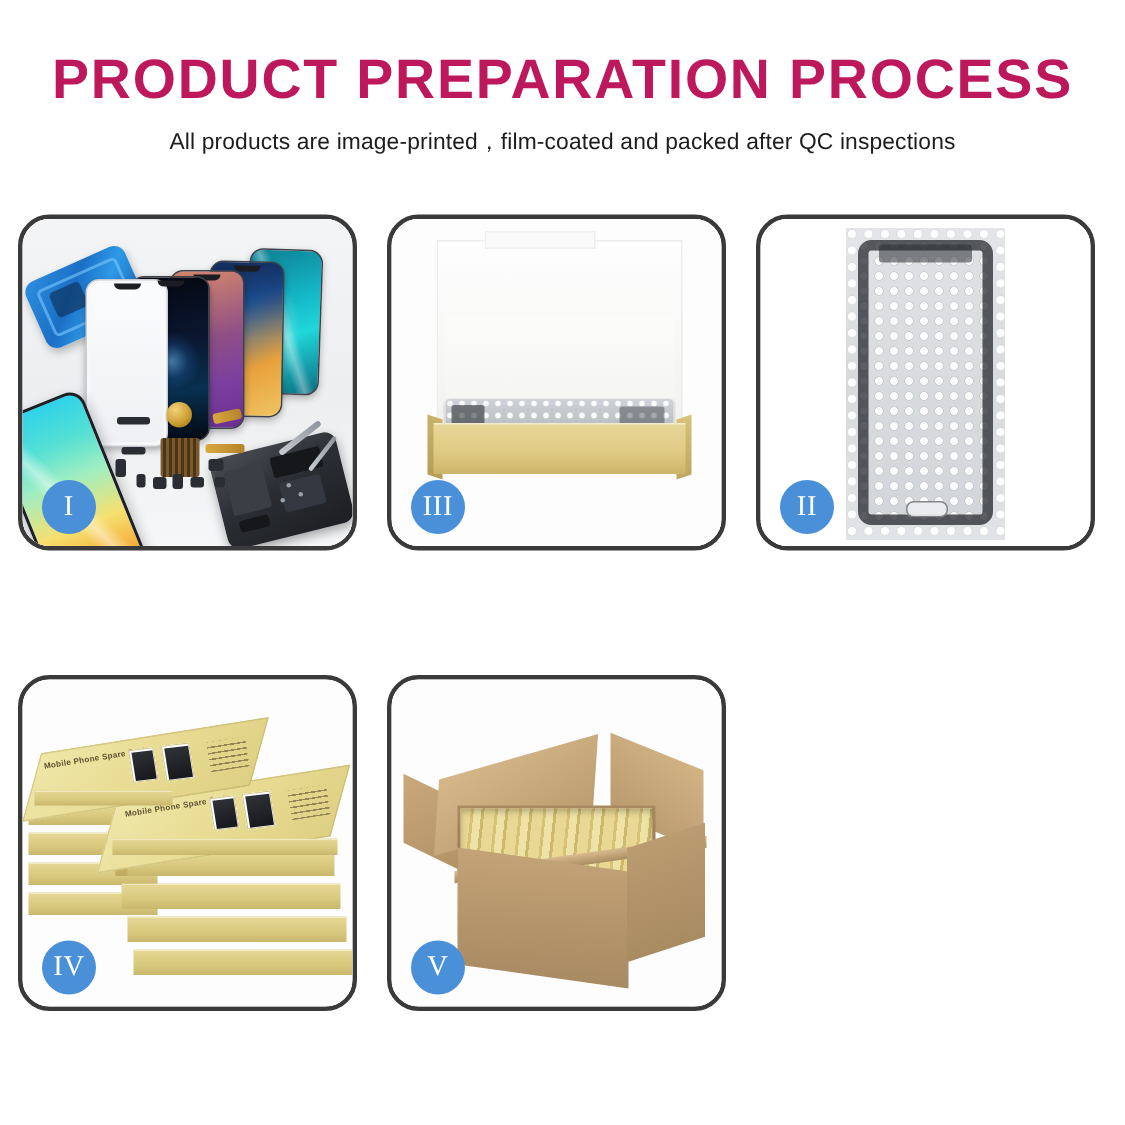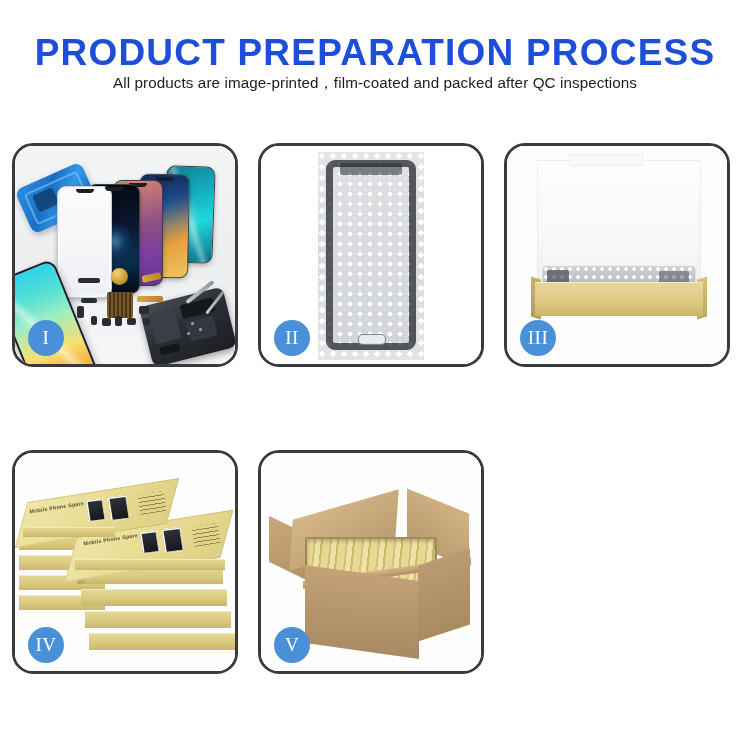--- a/index.html
+++ b/index.html
@@ -22,25 +22,26 @@
   
   .header {
     text-align: center;
     padding-top: 34px;
   }
   .title {
     font-family: "Liberation Sans", sans-serif;
     font-size: 37px;
     font-weight: bold;
     letter-spacing: 1.2px;
-    color: #1d4ed8;
+    color: #be185d;
     line-height: 1.05;
     white-space: nowrap;
   }
   .subtitle {
+    margin-top: 11px;
     font-family: "Liberation Sans", sans-serif;
     font-size: 15.2px;
     font-weight: normal;
     color: #1d1d1d;
     letter-spacing: 0.1px;
     white-space: nowrap;
   }
 
   
   .grid {
@@ -418,43 +419,43 @@
           <span class="pscrew" style="left:176px;top:176px;"></span>
           <span class="pscrew" style="left:184px;top:182px;"></span>
           <span class="pscrew" style="left:172px;top:186px;"></span>
         </div>
       </div>
       <div class="badge">I</div>
     </div>
 
     <div class="card">
       <div class="photo">
-        <div class="p2-bg"></div>
-        <div class="bw-sheet"></div>
-        <div class="bw-screen">
-          <div class="bw-frame"></div>
-          <div class="bw-top"></div>
-          <div class="bw-home"></div>
-        </div>
-      </div>
-      <div class="badge">II</div>
-    </div>
-
-    <div class="card">
-      <div class="photo">
         <div class="p3-bg"></div>
         <div class="b3-lid"></div>
         <div class="b3-lidtab"></div>
         <div class="b3-inner"></div>
         <div class="b3-left"></div>
         <div class="b3-right"></div>
         <div class="b3-screen"></div>
         <div class="b3-front"></div>
       </div>
       <div class="badge">III</div>
+    </div>
+
+    <div class="card">
+      <div class="photo">
+        <div class="p2-bg"></div>
+        <div class="bw-sheet"></div>
+        <div class="bw-screen">
+          <div class="bw-frame"></div>
+          <div class="bw-top"></div>
+          <div class="bw-home"></div>
+        </div>
+      </div>
+      <div class="badge">II</div>
     </div>
 
     <div class="card">
       <div class="photo">
         <div class="p4-bg"></div>
         <div class="stack">
 
           <div class="sb-front" style="left:2px;top:64px;width:86px;height:15px;"></div>
           <div class="sb-front" style="left:2px;top:84px;width:86px;height:15px;"></div>
           <div class="sb-front" style="left:2px;top:104px;width:86px;height:15px;"></div>

